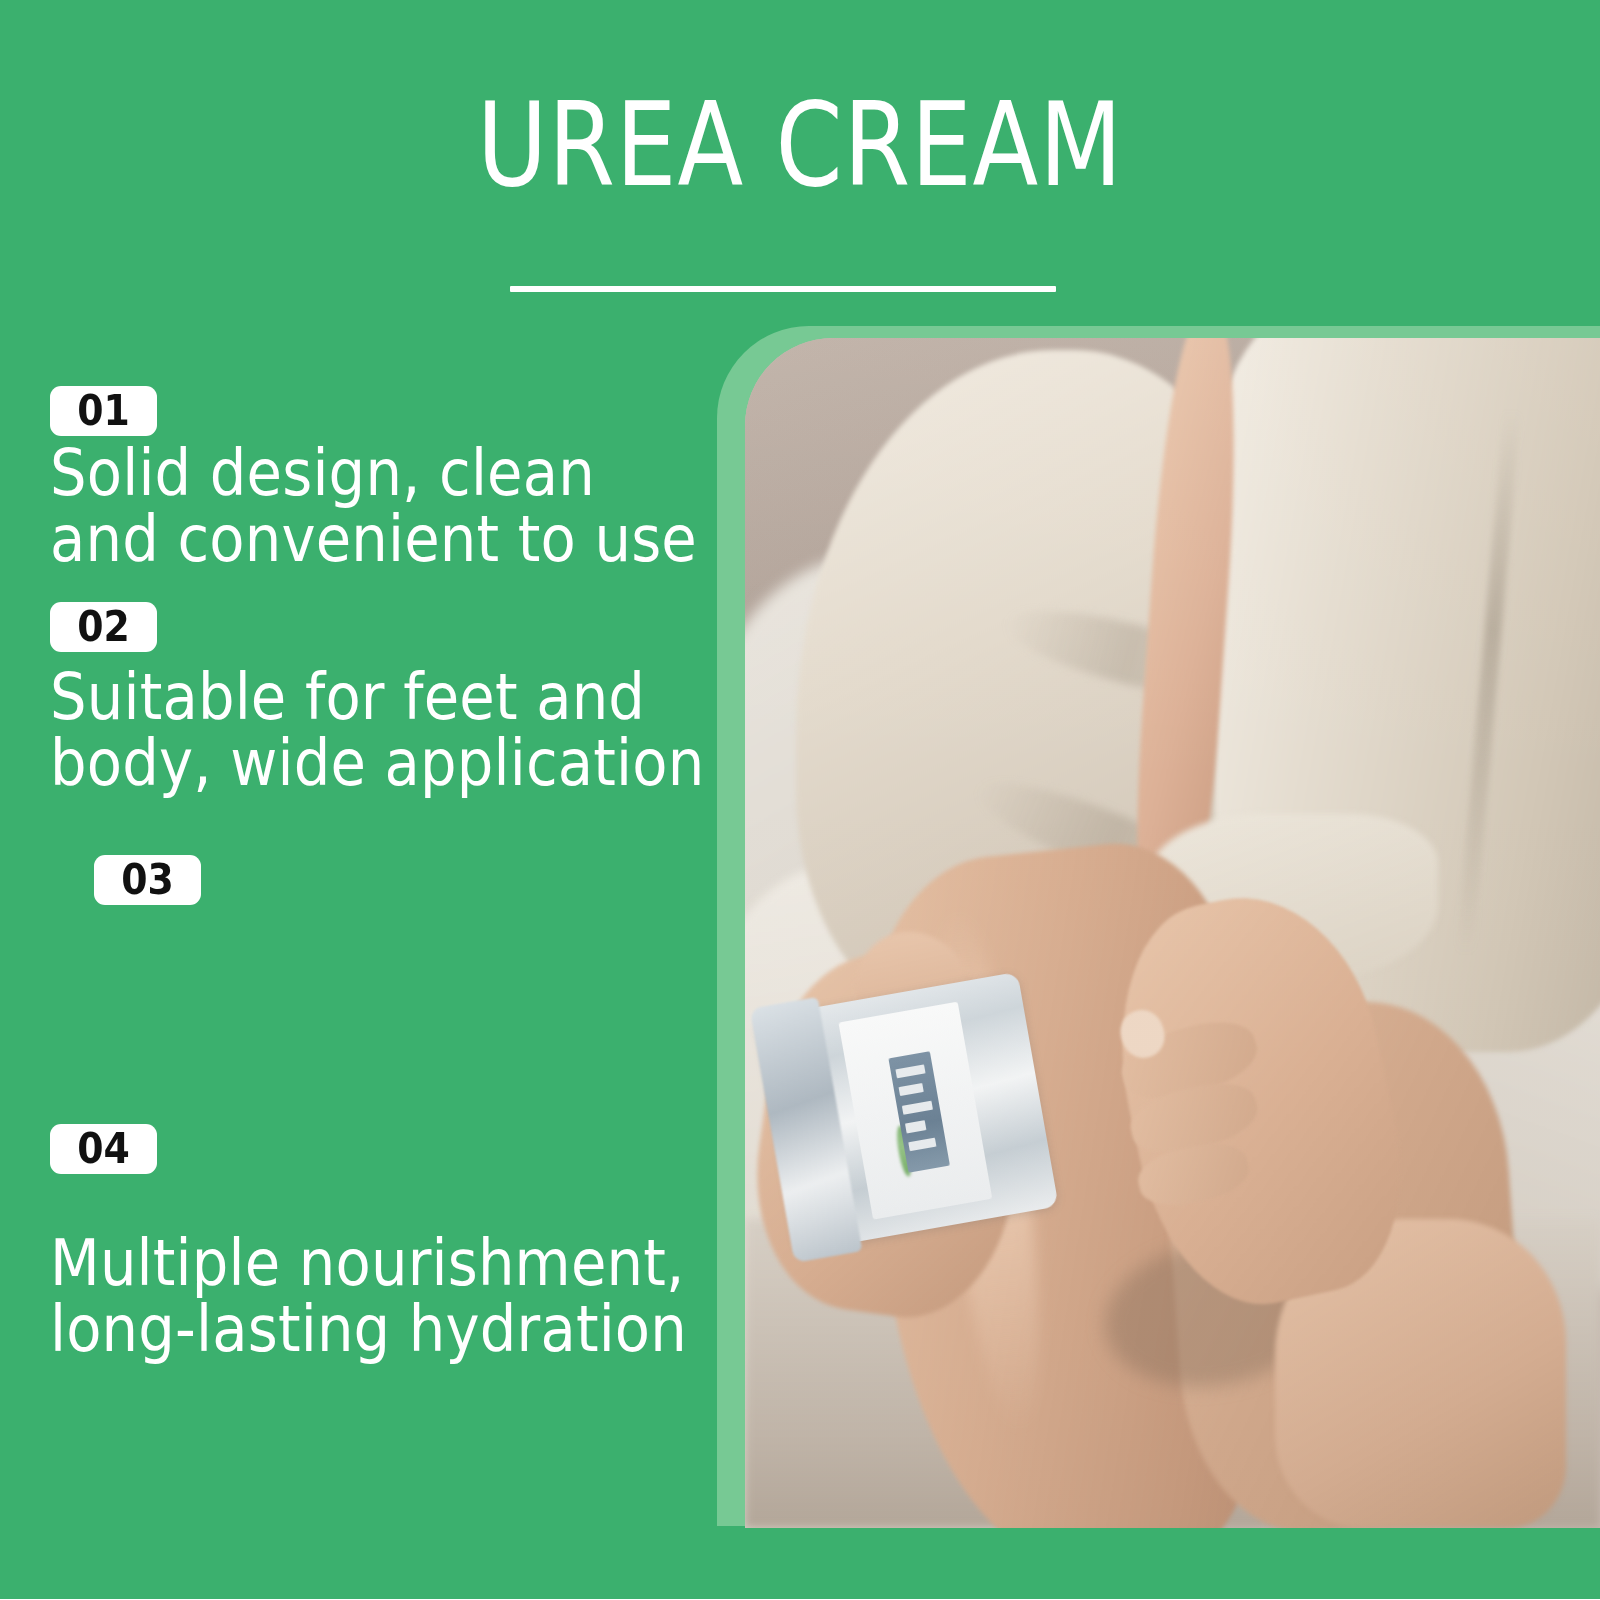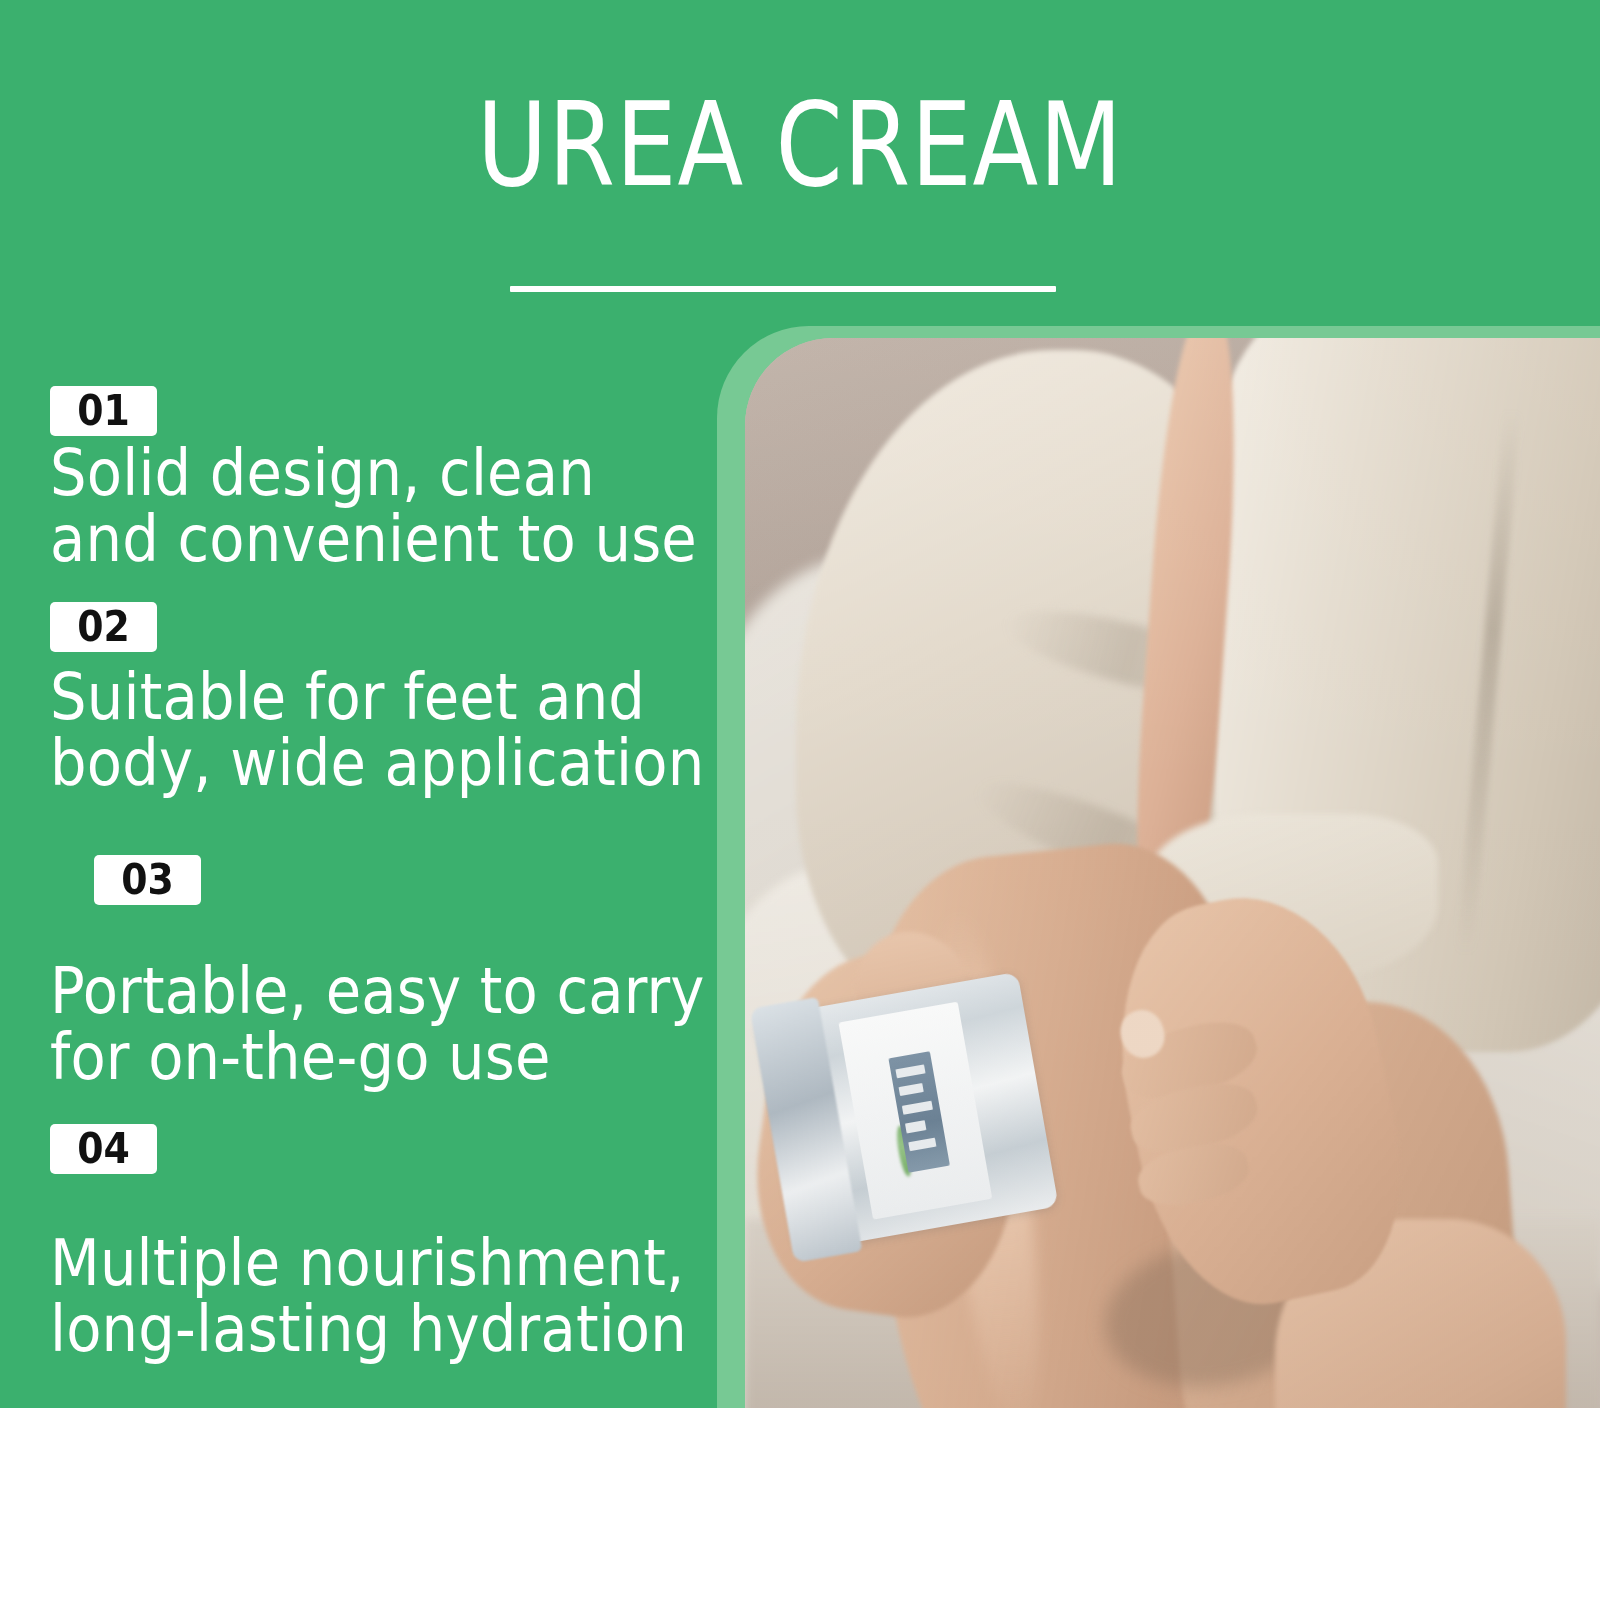--- a/index.html
+++ b/index.html
@@ -10,21 +10,21 @@
   body {
     width: 1600px;
     height: 1600px;
     overflow: hidden;
     font-family: "Liberation Sans", sans-serif;
   }
 
   #poster {
     position: relative;
     width: 1600px;
-    height: 1408px;
+    height: 1599px;
     background: #3BB06E;
     overflow: hidden;
   }
 
   
   .title {
     position: absolute;
     top: 84px;
     left: 0;
     width: 1600px;
@@ -300,21 +300,21 @@
     width: 720px;
     height: 1600px;
   }
 
   .badge {
     position: absolute;
     left: 50px;
     width: 107px;
     height: 50px;
     background: #FFFFFF;
-    border-radius: 5px;
+    border-radius: 11px;
     color: #111111;
     font-family: "Liberation Sans Narrow", "DejaVu Sans Condensed", "Liberation Sans", sans-serif;
     font-size: 42px;
     font-weight: 700;
     line-height: 50px;
     text-align: center;
     letter-spacing: 0px;
   }
 
   .feat-text {
@@ -399,20 +399,19 @@
 
   <div class="features">
 
     <div class="badge b1">01</div>
     <div class="feat-text t1">Solid design, clean and convenient to use</div>
 
     <div class="badge b2">02</div>
     <div class="feat-text t2">Suitable for feet and body, wide application</div>
 
     <div class="badge b3">03</div>
-    <div class="feat-text t3">Portable, easy to carry for on-the-go use</div>
 
     <div class="badge b4">04</div>
     <div class="feat-text t4">Multiple nourishment, long-lasting hydration</div>
 
   </div>
 
 </div>
 
 </body></html>

